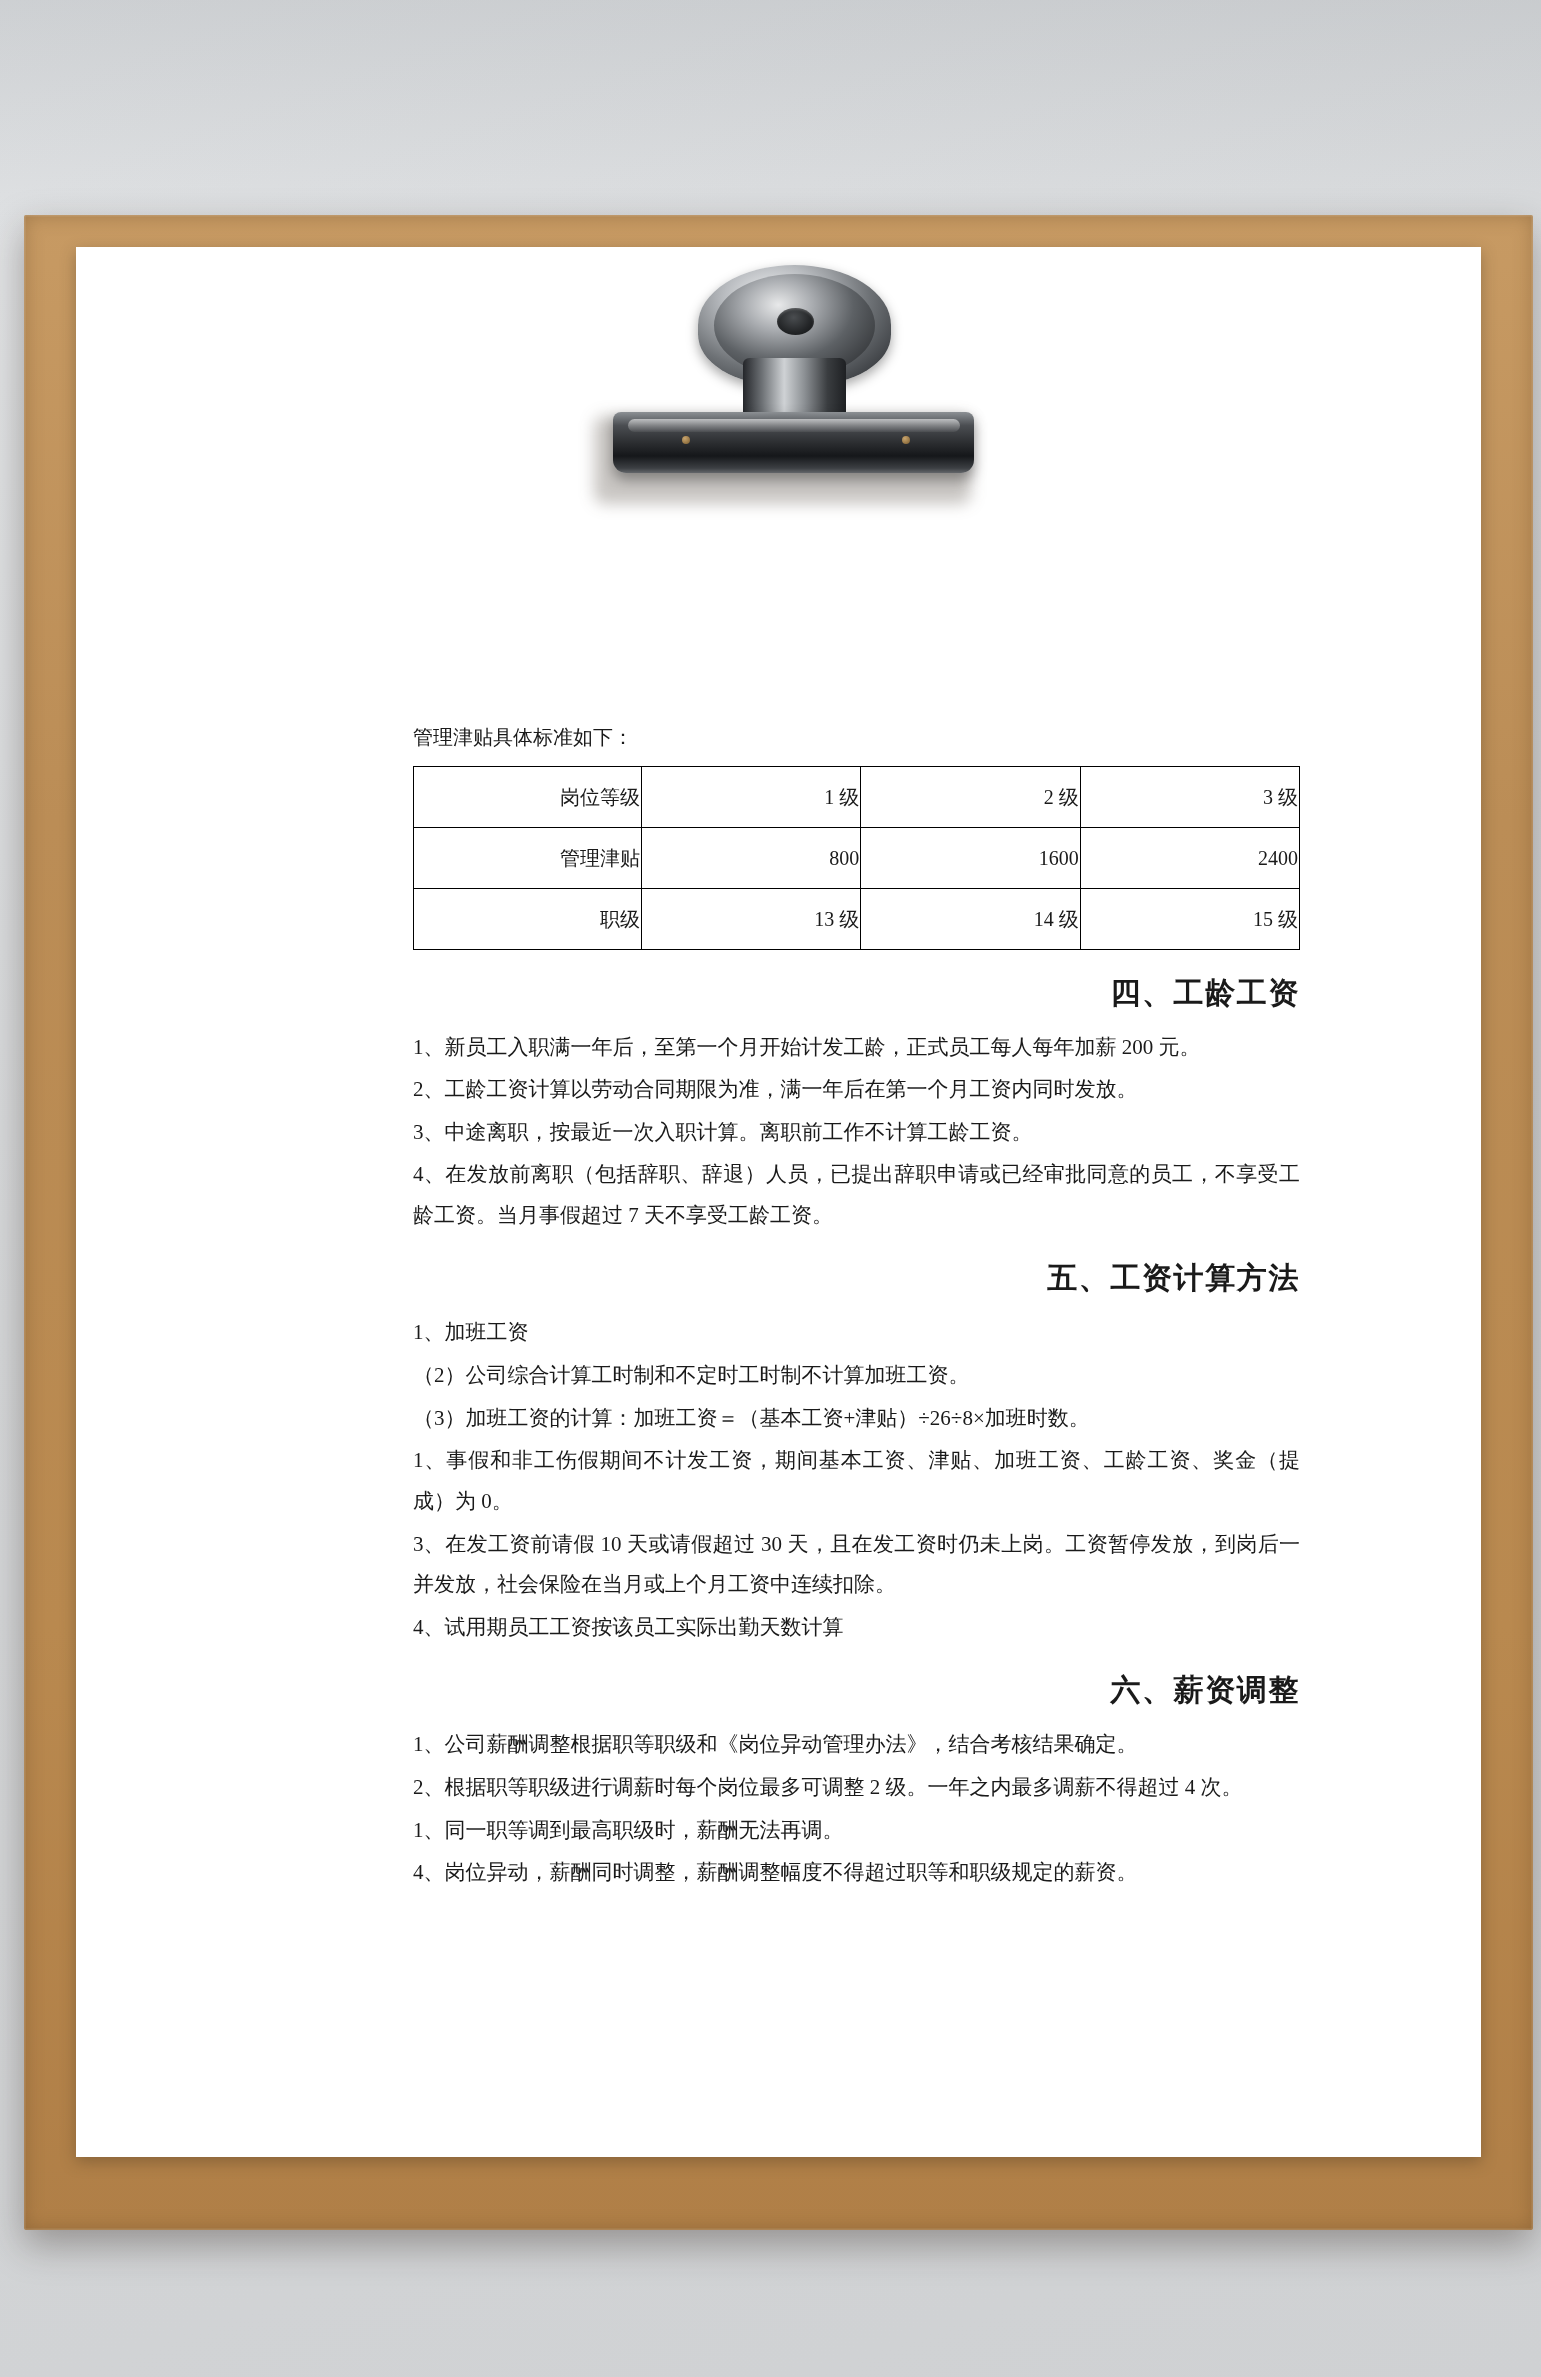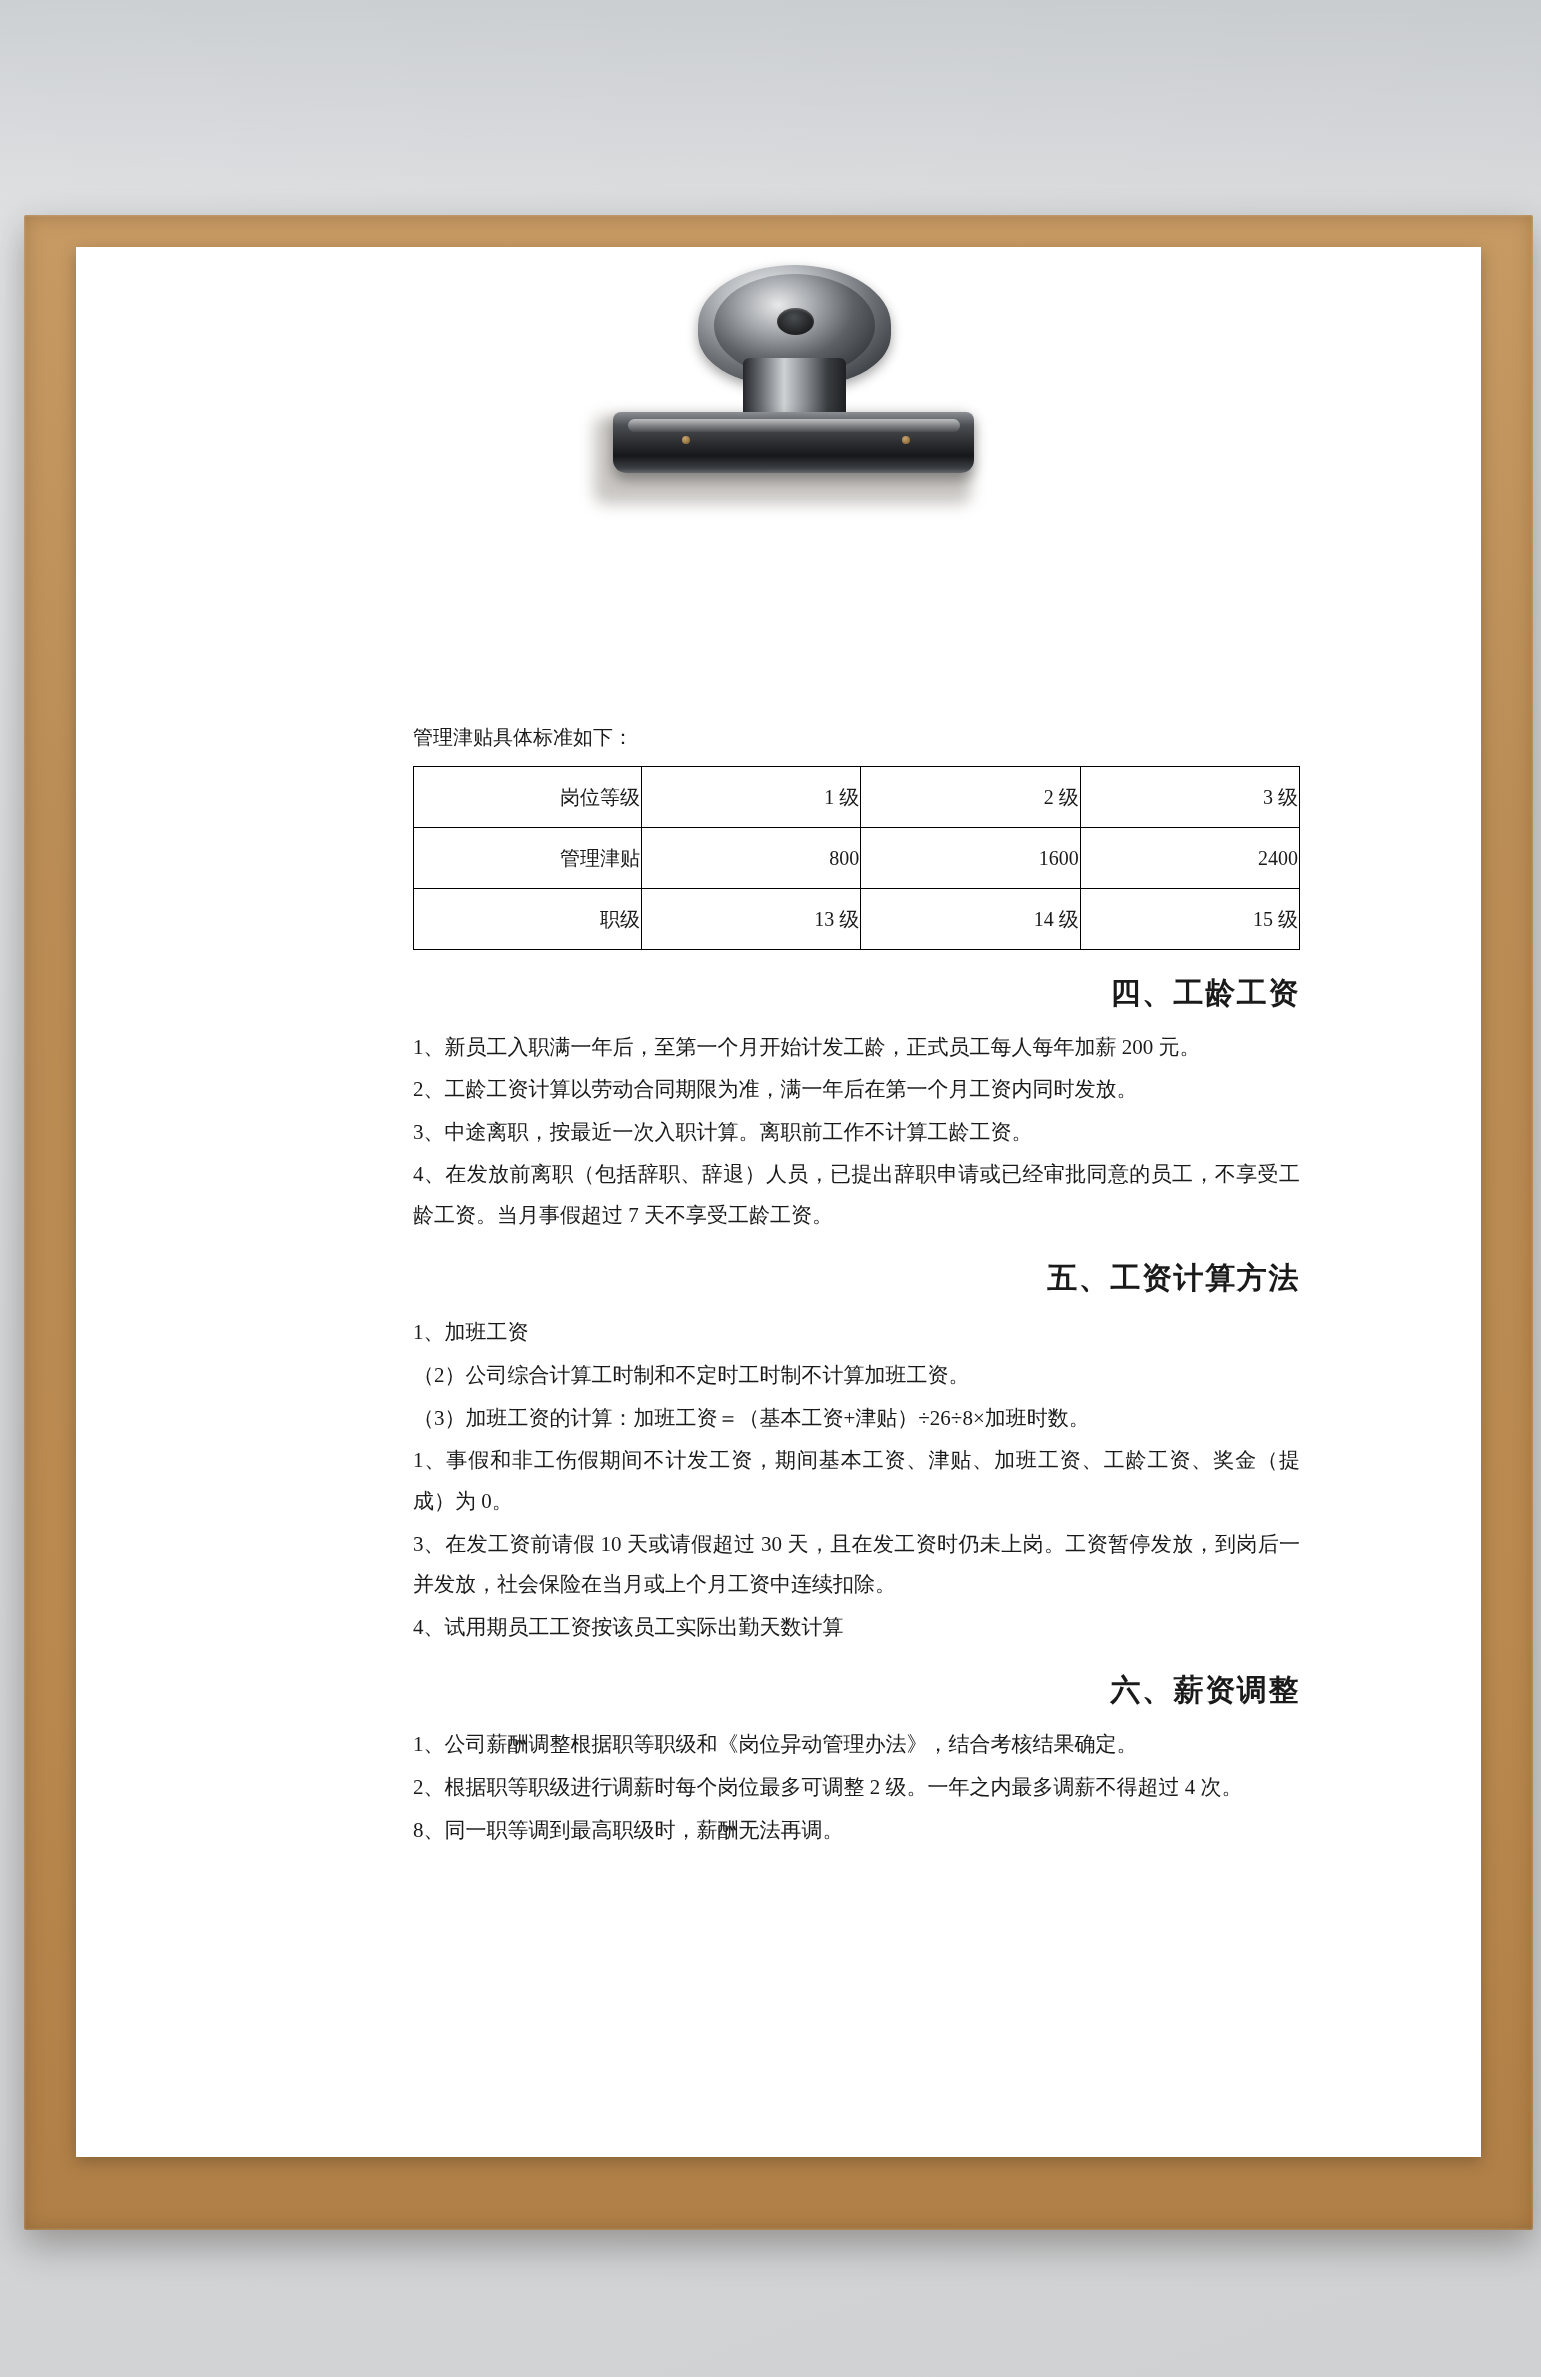--- a/index.html
+++ b/index.html
@@ -238,21 +238,22 @@
       <p class="para">1、加班工资</p>
       <p class="para">（2）公司综合计算工时制和不定时工时制不计算加班工资。</p>
       <p class="para">（3）加班工资的计算：加班工资＝（基本工资+津贴）÷26÷8×加班时数。</p>
       <p class="para">1、事假和非工伤假期间不计发工资，期间基本工资、津贴、加班工资、工龄工资、奖金（提成）为 0。</p>
       <p class="para">3、在发工资前请假 10 天或请假超过 30 天，且在发工资时仍未上岗。工资暂停发放，到岗后一并发放，社会保险在当月或上个月工资中连续扣除。</p>
       <p class="para">4、试用期员工工资按该员工实际出勤天数计算</p>
 
       <h2 class="sec">六、薪资调整</h2>
       <p class="para">1、公司薪酬调整根据职等职级和《岗位异动管理办法》，结合考核结果确定。</p>
       <p class="para">2、根据职等职级进行调薪时每个岗位最多可调整 2 级。一年之内最多调薪不得超过 4 次。</p>
-      <p class="para">8、同一职等调到最高职级时，薪酬无法再调。</p>
+      <p class="para">1、同一职等调到最高职级时，薪酬无法再调。</p>
+      <p class="para">4、岗位异动，薪酬同时调整，薪酬调整幅度不得超过职等和职级规定的薪资。</p>
 
     </div>
   </div>
 
   <div class="clip-wrap">
     <div class="clip-shadow"></div>
     <div class="clip-disc"></div>
     <div class="clip-disc2"></div>
     <div class="clip-hole"></div>
     <div class="clip-neck"></div>

